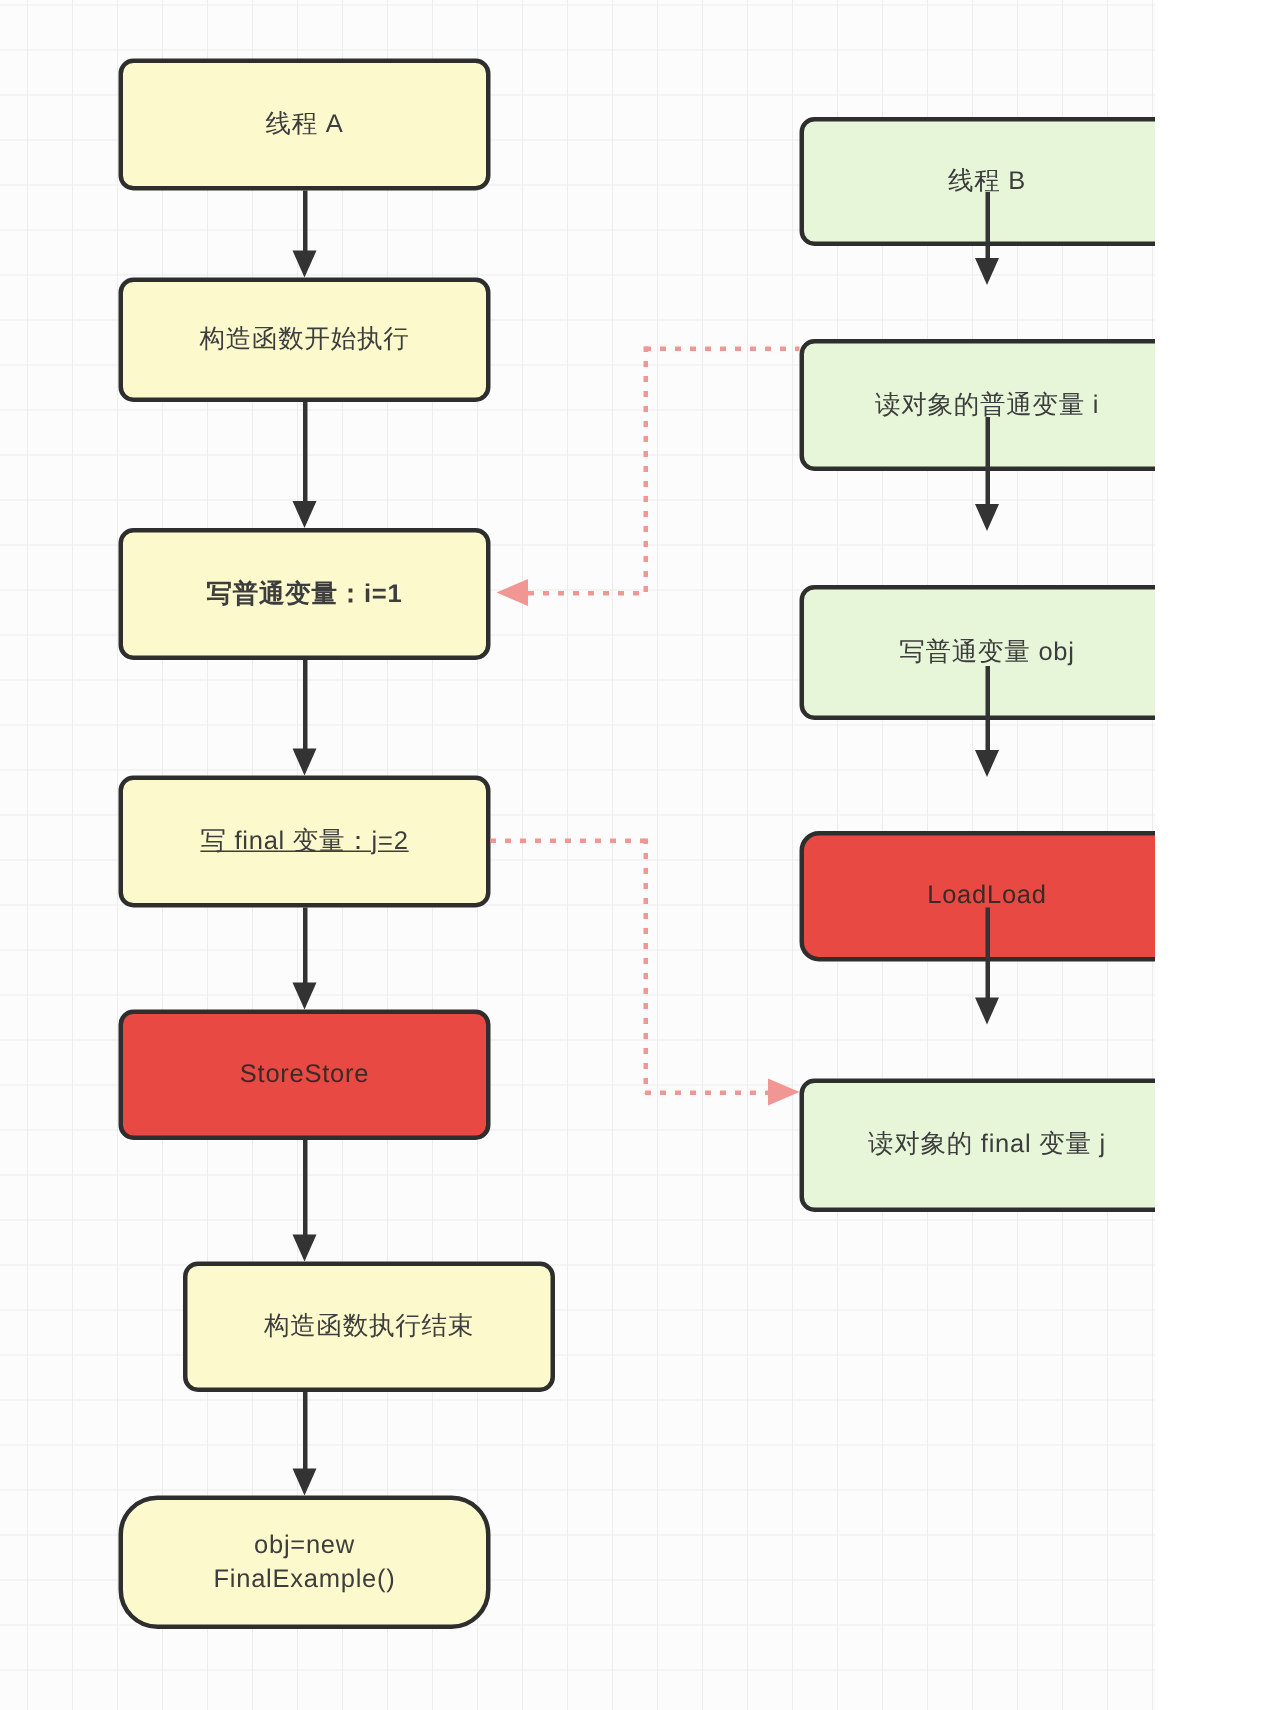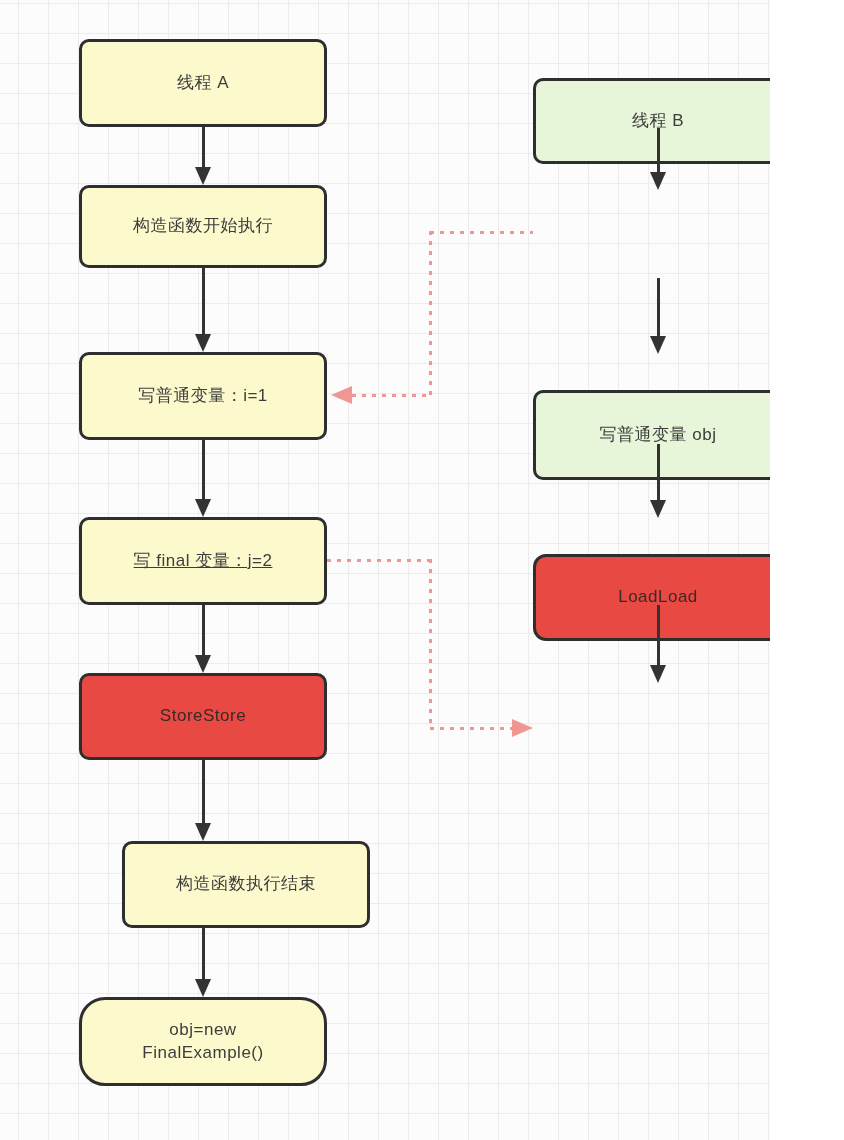--- a/index.html
+++ b/index.html
@@ -41,21 +41,21 @@
     line-height:1.35;
     letter-spacing:.5px;
   }
   .fill-a{background:var(--fill-a);}
   .fill-b{background:var(--fill-b);}
   .fill-barrier{background:var(--fill-barrier);color:#3a2a28;}
   
   .col-a{left:79px;width:248px;}
   .n-a1{top:39px;height:88px;}
   .n-a2{top:185px;height:83px;}
-  .n-a3{top:352px;height:88px;}
+  .n-a3{top:352px;height:88px;font-weight:bold;}
   .n-a4{top:517px;height:88px;text-decoration:underline;}
   .n-a5{top:673px;height:87px;}
   .n-a6{top:841px;height:87px;margin-left:43px;}
   .n-a7{top:997px;height:89px;border-radius:26px;}
   
   .col-b{left:533px;width:250px;margin-top:36px;}
   .n-b1{top:42px;height:86px;}
   .n-b2{top:190px;height:88px;}
   .n-b3{top:354px;height:90px;}
   .n-b4{top:518px;height:87px;border-radius:13px;}
@@ -127,25 +127,31 @@
     <span>构造函数执行结束</span>
   </div>
   <div class="node col-a n-a7 fill-a">
     <span>obj=new
 FinalExample()</span>
   </div>
 
   <div class="node col-b n-b1 fill-b">
     <span>线程 B</span>
   </div>
+  <div class="node col-b n-b2 fill-b">
+    <span>读对象的普通变量 i</span>
+  </div>
   <div class="node col-b n-b3 fill-b">
     <span>写普通变量 obj</span>
   </div>
   <div class="node col-b n-b4 fill-barrier">
     <span>LoadLoad</span>
+  </div>
+  <div class="node col-b n-b5 fill-b">
+    <span>读对象的 final 变量 j</span>
   </div>
 
   <div class="varrow ax arr-a1"></div>
   <div class="varrow ax arr-a2"></div>
   <div class="varrow ax arr-a3"></div>
   <div class="varrow ax arr-a4"></div>
   <div class="varrow ax arr-a5"></div>
   <div class="varrow ax arr-a6"></div>
 
   <div class="varrow bx arr-b1"></div>

